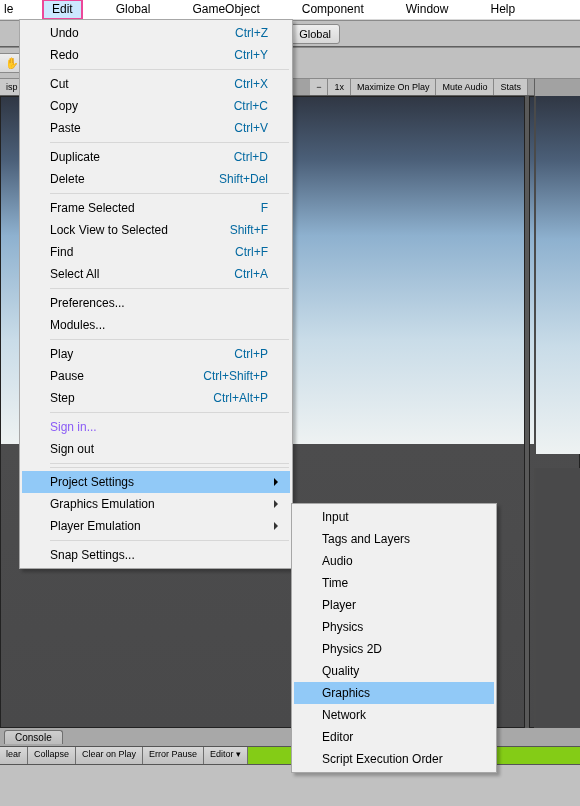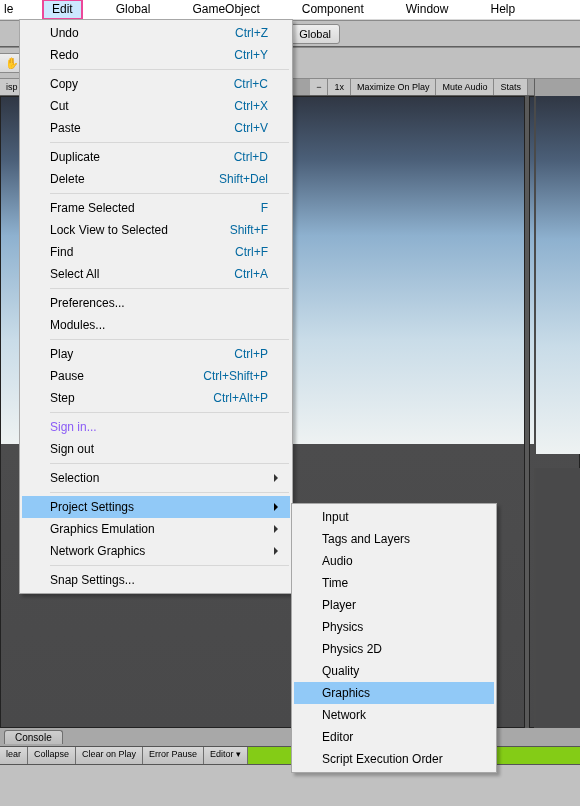--- a/index.html
+++ b/index.html
@@ -284,28 +284,28 @@
     <div class="mrow">
       <span class="label">Undo</span>
       <span class="shortcut">Ctrl+Z</span>
     </div>
     <div class="mrow">
       <span class="label">Redo</span>
       <span class="shortcut">Ctrl+Y</span>
     </div>
     <div class="msep"></div>
     <div class="mrow">
+      <span class="label">Cut</span>
+      <span class="shortcut">Ctrl+X</span>
+    </div>
+    <div class="mrow">
       <span class="label">Copy</span>
       <span class="shortcut">Ctrl+C</span>
     </div>
     <div class="mrow">
-      <span class="label">Cut</span>
-      <span class="shortcut">Ctrl+X</span>
-    </div>
-    <div class="mrow">
       <span class="label">Paste</span>
       <span class="shortcut">Ctrl+V</span>
     </div>
     <div class="msep"></div>
     <div class="mrow">
       <span class="label">Duplicate</span>
       <span class="shortcut">Ctrl+D</span>
     </div>
     <div class="mrow">
       <span class="label">Delete</span>
@@ -349,32 +349,29 @@
       <span class="shortcut">Ctrl+Alt+P</span>
     </div>
     <div class="msep"></div>
     <div class="mrow disabled">
       <span class="label">Sign in...</span>
     </div>
     <div class="mrow">
       <span class="label">Sign out</span>
     </div>
     <div class="msep"></div>
-    <div class="mrow has-sub">
-      <span class="label">Selection</span>
-    </div>
     <div class="msep"></div>
     <div class="mrow highlight has-sub">
       <span class="label">Project Settings</span>
     </div>
     <div class="mrow has-sub">
       <span class="label">Graphics Emulation</span>
     </div>
     <div class="mrow has-sub">
-      <span class="label">Network Graphics</span>
+      <span class="label">Player Emulation</span>
     </div>
     <div class="msep"></div>
     <div class="mrow">
       <span class="label">Snap Settings...</span>
     </div>
   </div>
 
 <div class="submenu" id="ps-submenu">
     <div class="mrow">
       <span class="label">Input</span>

